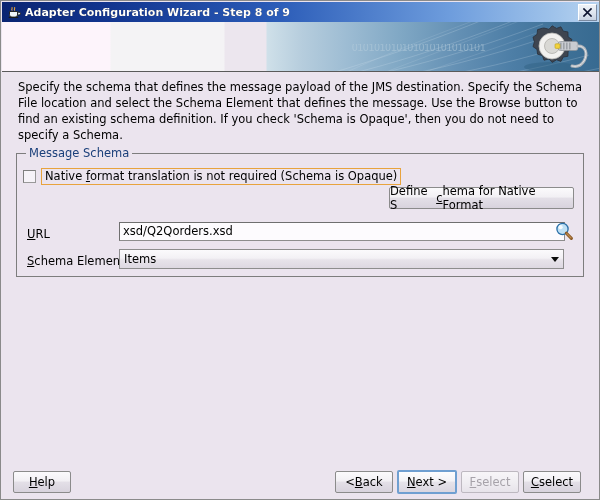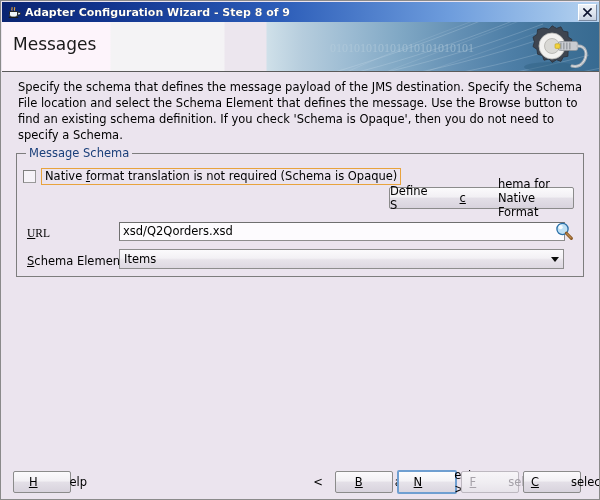--- a/index.html
+++ b/index.html
@@ -95,24 +95,24 @@
         #376a91 598px);
   }
   #banner-swirl {
     position: absolute;
     left: 255px; top: -22px;
     width: 360px; height: 96px;
     opacity: 0.55;
   }
   #banner-binary {
     position: absolute;
-    left: 328px; top: 22px;
+    left: 350px; top: 22px;
     width: 210px;
-    font-family: Liberation Serif, serif;
-    font-size: 12px;
+    font-family: Liberation Sans, sans-serif;
+    font-size: 10px;
     color: #b9cfdd;
     opacity: 0.55;
     letter-spacing: 0px;
     line-height: 8px;
     white-space: nowrap;
     overflow: hidden;
   }
   #banner-binary .row2 {
     display: block;
     margin-left: 36px;
@@ -198,21 +198,20 @@
     border-radius: 2px;
     font-size: 11.5px;
     color: #000000;
     font-family: "DejaVu Sans", "Liberation Sans", sans-serif;
     display: inline-flex;
     align-items: center;
     justify-content: center;
     box-sizing: border-box;
     cursor: pointer;
     user-select: none;
-    gap: 32px;
   }
   .jbutton.disabled {
     color: #a6a2a9;
     background: linear-gradient(to bottom, #f7f5f8 0%, #f0eef2 50%, #e7e3ea 100%);
     border-color: #bdb8c0;
     cursor: default;
   }
   .jbutton.focused {
     border: 2px solid #6f9fd1;
     background: linear-gradient(to bottom, #fdfdfe 0%, #f4f3f6 44%, #e6e3ea 52%, #dad6e0 100%);
@@ -223,21 +222,21 @@
     right: 9px; top: 33px;
     width: 185px; height: 22px;
   }
 
   .field-label {
     position: absolute;
     font-size: 11.5px;
     color: #000000;
     font-family: "DejaVu Sans", "Liberation Sans", sans-serif;
   }
-  #url-label { left: 10px; top: 73px; font-family: Liberation Serif, serif; }
+  #url-label { left: 10px; top: 73px; }
   #schema-elem-label { left: 10px; top: 100px; }
 
   #url-input {
     position: absolute;
     left: 102px; top: 68px;
     width: 446px; height: 19px;
     background: #fdfbfe;
     border: 1px solid #8d8d8d;
     border-top-color: #6f6f6f;
     border-left-color: #6f6f6f;
@@ -363,21 +362,20 @@
         <rect x="46" y="18.6" width="1.6" height="6.8" fill="#9ea2a8"></rect>
         <rect x="49" y="18.6" width="1.6" height="6.8" fill="#9ea2a8"></rect>
         <rect x="52" y="18.6" width="1.6" height="6.8" fill="#9ea2a8"></rect>
         <rect x="55" y="18.6" width="1.6" height="6.8" fill="#9ea2a8"></rect>
         <rect x="41" y="19.8" width="5" height="4.6" rx="1" fill="#f2d23c" stroke="#b89f1f" stroke-width="0.6"></rect>
         <path d="M64 22 C 72 22, 74 30, 70 37 C 67 42, 62 43, 58 42" fill="none" stroke="#aeb3b9" stroke-width="3" stroke-linecap="round"></path>
         <path d="M64 22 C 72 22, 74 30, 70 37 C 67 42, 62 43, 58 42" fill="none" stroke="#e3e6e9" stroke-width="1" stroke-linecap="round"></path>
       </g>
     </svg>
 
-    <div id="banner-title">Messages</div>
   </div>
 
   <div id="description">Specify the schema that defines the message payload of the JMS destination.  Specify the Schema File location and select the Schema Element that defines the message. Use the Browse button to find an existing schema definition. If you check 'Schema is Opaque', then you do not need to specify a Schema.</div>
 
   <div id="group-schema">
     <div id="group-schema-legend">Message Schema</div>
 
     <div id="opaque-row">
       <div class="jcheckbox"></div>
       <div id="opaque-label">

